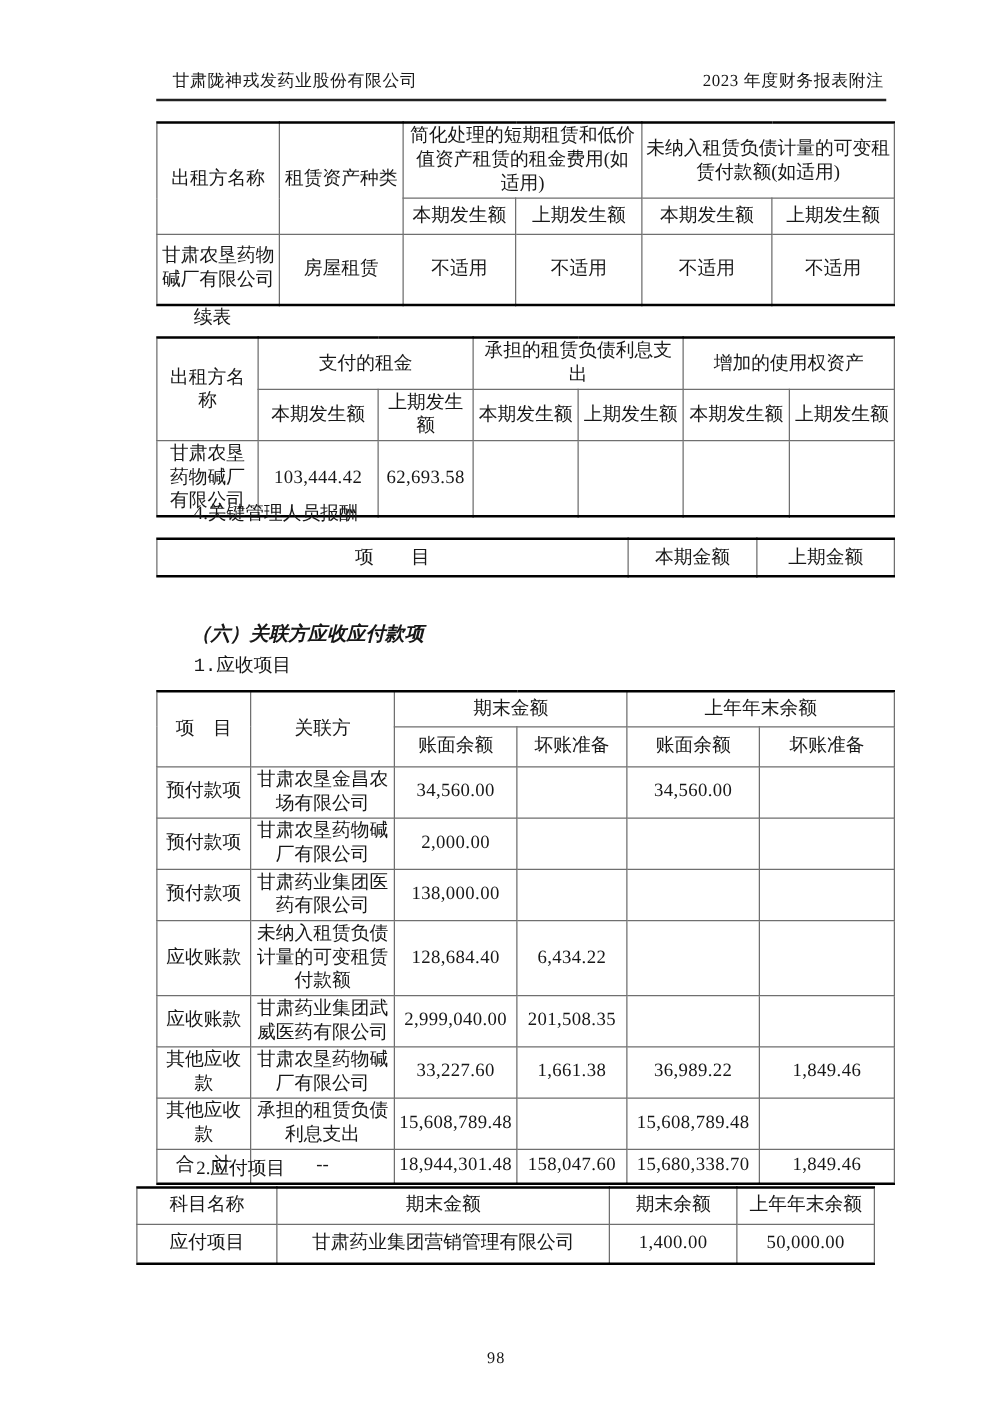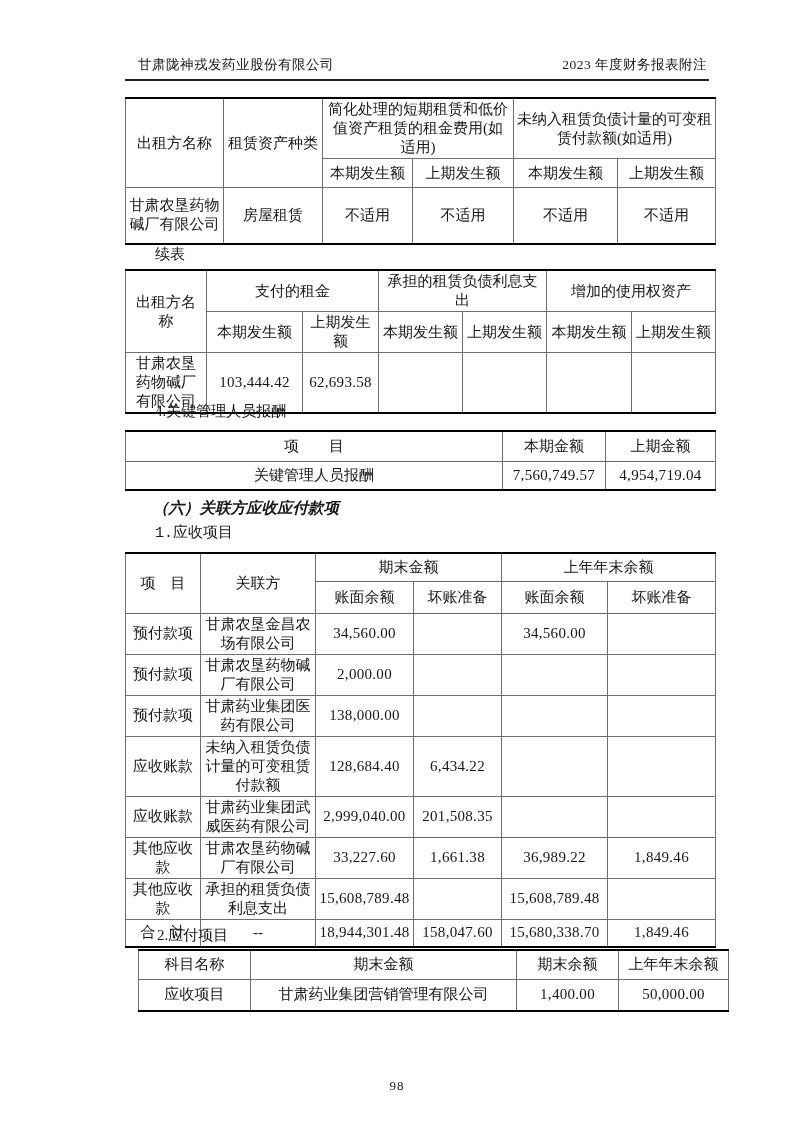--- a/index.html
+++ b/index.html
@@ -124,25 +124,20 @@
         <col style="width:377px">
         <col style="width:103px">
         <col style="width:110px">
       </colgroup>
     <tbody>
         <tr style="height:30px">
       <td>项　　目</td>
       <td>本期金额</td>
       <td>上期金额</td>
     </tr>
-    <tr style="height:29px">
-      <td class="left12">关键管理人员报酬</td>
-      <td class="num">7,560,749.57</td>
-      <td class="num">4,954,719.04</td>
-    </tr>
   </tbody>
     </table>
 
   <div class="abs heading-bold" style="left:153px;top:499px;font-style:italic;">（六）关联方应收应付款项</div>
   <div class="abs heading" style="left:155px;top:525px;font-family:Liberation Mono, monospace;">1.应收项目</div>
 
   <table class="abs tbl" style="left:125px;top:552px;">
     <colgroup>
         <col style="width:75px">
         <col style="width:115px">
@@ -226,36 +221,36 @@
       <td class="num">18,944,301.48</td>
       <td class="num">158,047.60</td>
       <td class="num">15,680,338.70</td>
       <td class="num">1,849.46</td>
     </tr>
   </tbody>
     </table>
 
   <div class="abs heading" style="left:157px;top:927px;">2.应付项目</div>
 
-  <table class="abs tbl" style="left:138px;top:949px;">
+  <table class="abs tbl" style="left:109px;top:949px;">
     <colgroup>
         <col style="width:112px">
         <col style="width:266px">
         <col style="width:102px">
         <col style="width:110px">
       </colgroup>
     <tbody>
         <tr style="height:29px">
       <td>科目名称</td>
       <td>期末金额</td>
       <td>期末余额</td>
       <td>上年年末余额</td>
     </tr>
     <tr style="height:32px">
-      <td>应收项目</td>
+      <td>应付项目</td>
       <td class="left12">甘肃药业集团营销管理有限公司</td>
       <td class="num">1,400.00</td>
       <td class="num">50,000.00</td>
     </tr>
   </tbody>
     </table>
 
   <div class="abs page-number">98</div>
 
 </div>

